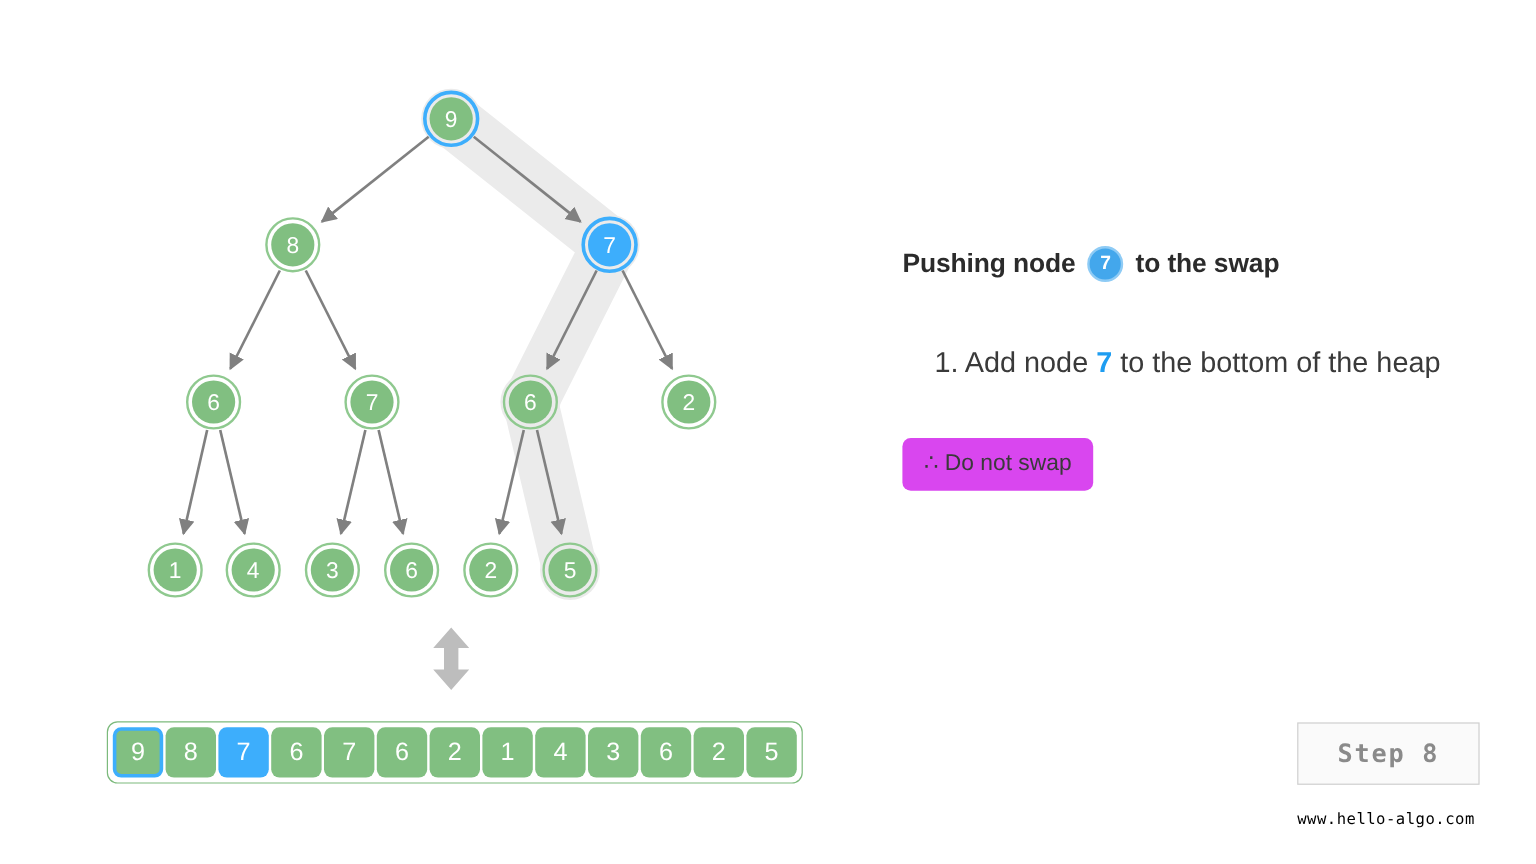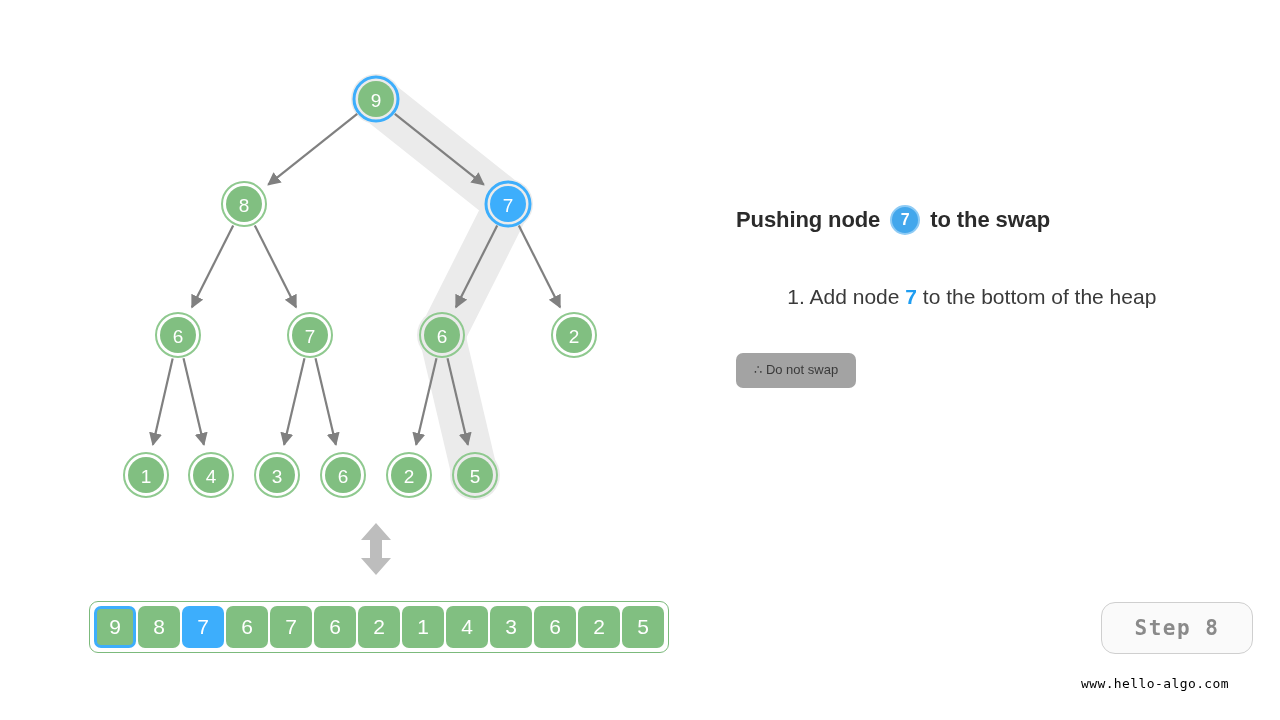--- a/index.html
+++ b/index.html
@@ -24,21 +24,21 @@
   }
   #tree-svg {
     position: absolute;
     left: 0; top: 0;
     width: 720px; height: 600px;
   }
 
   
   #info-panel {
     position: absolute;
-    left: 736px;
+    left: 752px;
     top: 205px;
     width: 500px;
   }
   #panel-title {
     font-size: 22px;
     font-weight: bold;
     color: #2b2b2b;
     display: flex;
     align-items: center;
     white-space: pre;
@@ -52,58 +52,56 @@
     border-radius: 50%;
     background: #43a7ec;
     border: 2px solid #8ecbf5;
     color: #ffffff;
     font-size: 16px;
     font-weight: bold;
     margin: 0 10px;
     box-sizing: border-box;
   }
   .step-line {
-    font-size: 21px;
+    font-size: 24px;
     color: #3a3a3a;
     margin-top: 26px;
     white-space: pre;
-    margin-left: 28px;
   }
   .step-line.indent { margin-left: 18px; font-size: 19px; }
   .num-green { color: #43a047; font-weight: bold; }
   .num-blue  { color: #1e9df1; font-weight: bold; }
   .conclusion-box {
     display: inline-block;
     margin-top: 20px;
     margin-left: 0px;
-    background: #a3a3a3;
+    background: #d946ef;
     border-radius: 7px;
     padding: 9px 18px 11px 18px;
-    font-size: 13px;
+    font-size: 19px;
     color: #3a3a3a;
     white-space: pre;
   }
 
   
   #step-badge {
     position: absolute;
     left: 1081px; top: 602px;
     width: 150px; height: 50px;
     border: 1px solid #cfcfcf;
-    border-radius: 14px;
+    border-radius: 0;
     background: #fafafa;
     color: #8a8a8a;
     font-family: "DejaVu Sans Mono", monospace;
     font-size: 21px;
     font-weight: bold;
     letter-spacing: 1.5px;
     display: flex;
     align-items: center;
     justify-content: center;
-    margin-left: 20px;
   }
   #watermark {
     position: absolute;
     left: 1075px; top: 676px;
     width: 160px;
     text-align: center;
     font-family: "DejaVu Sans Mono", monospace;
     font-size: 13px;
     color: #000000;
     letter-spacing: 0.4px;

